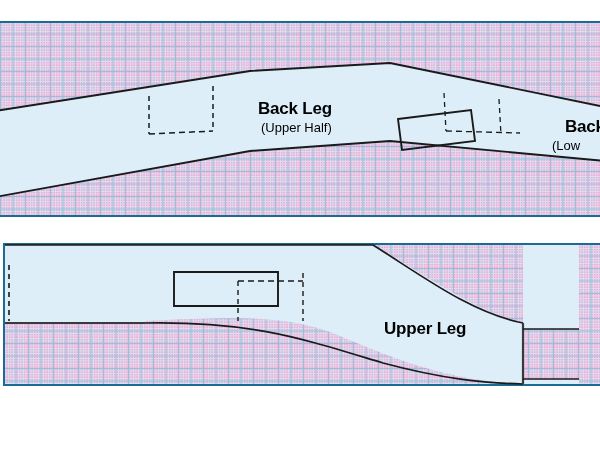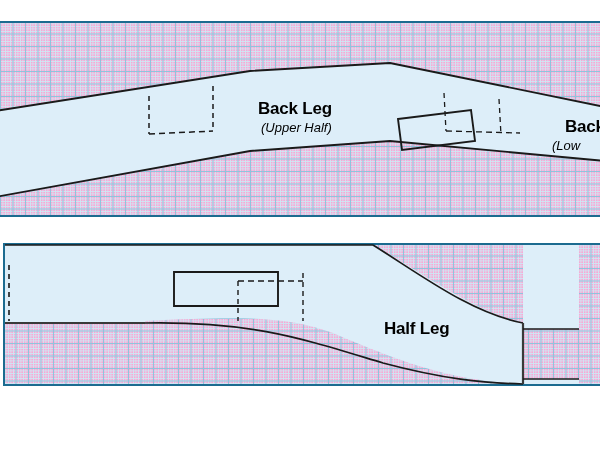--- a/index.html
+++ b/index.html
@@ -28,21 +28,21 @@
   .panel-border-right{position:absolute;top:0;bottom:0;right:0;width:2px;background:#1c6b90;}
   .panel-border-left{position:absolute;top:0;bottom:0;left:0;width:2px;background:#1c6b90;}
 
   
   .svgwrap{position:absolute;inset:0;}
   svg{display:block;}
 
   
   .lbl{position:absolute;white-space:nowrap;color:#000;}
   .title{font-weight:bold;font-size:17px;letter-spacing:-0.2px;}
-  .subtitle{font-style:italic;font-size:13px;}
+  .subtitle{font-size:13px;}
 </style>
 </head>
 <body>
 
 <div id="stage">
 
   <div class="panel" style="left:0px;top:21px;width:600px;height:196px;">
     <div class="gridfill"></div>
     <div class="panel-border-top"></div>
     <div class="panel-border-bottom"></div>
@@ -116,17 +116,17 @@
         <path d="M 6,22 L 6,78" stroke="#1a1a1a" stroke-width="1.6" stroke-dasharray="5,4" fill="none"></path>
 
         <path d="M 171,29 L 275,29 L 275,63 L 171,63 Z" fill="none" stroke="#1a1a1a" stroke-width="1.9"></path>
 
         <path d="M 235,38 L 300,38" stroke="#1a1a1a" stroke-width="1.4" stroke-dasharray="6,4" fill="none"></path>
         <path d="M 235,38 L 235,78" stroke="#1a1a1a" stroke-width="1.4" stroke-dasharray="5,4" fill="none"></path>
         <path d="M 300,30 L 300,78" stroke="#1a1a1a" stroke-width="1.4" stroke-dasharray="5,4" fill="none"></path>
       </svg>
     </div>
 
-    <div class="lbl title" style="left:381px;top:76px;">Half Leg</div>
+    <div class="lbl title" style="left:381px;top:76px;">Upper Leg</div>
 
   </div>
 
 </div>
 
 </body></html>

